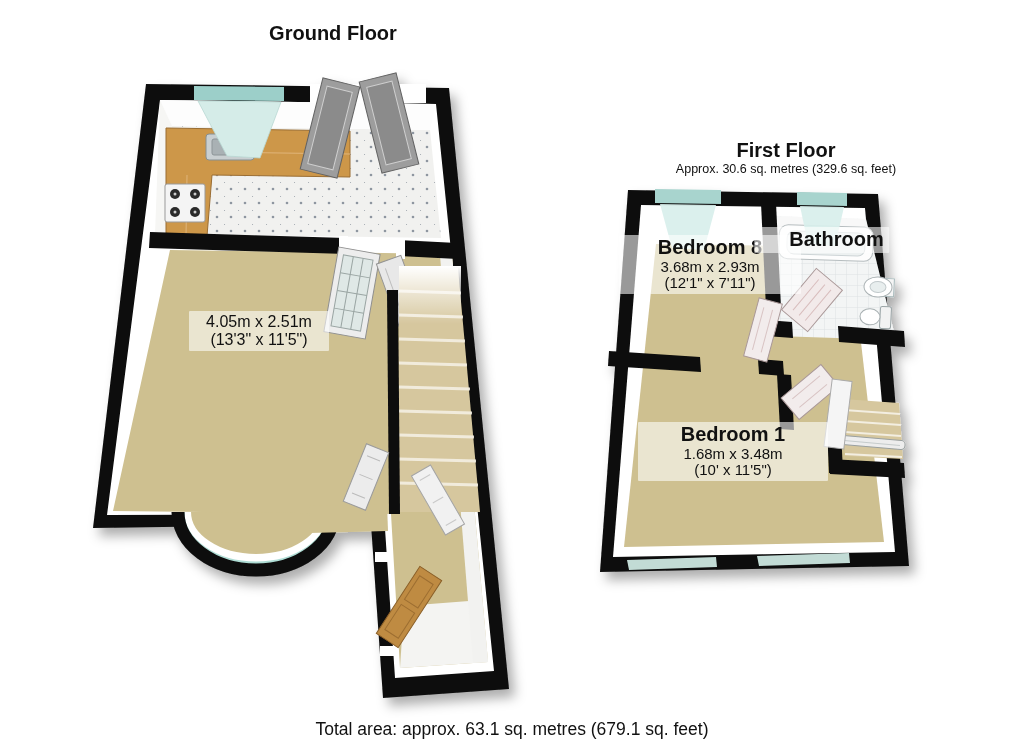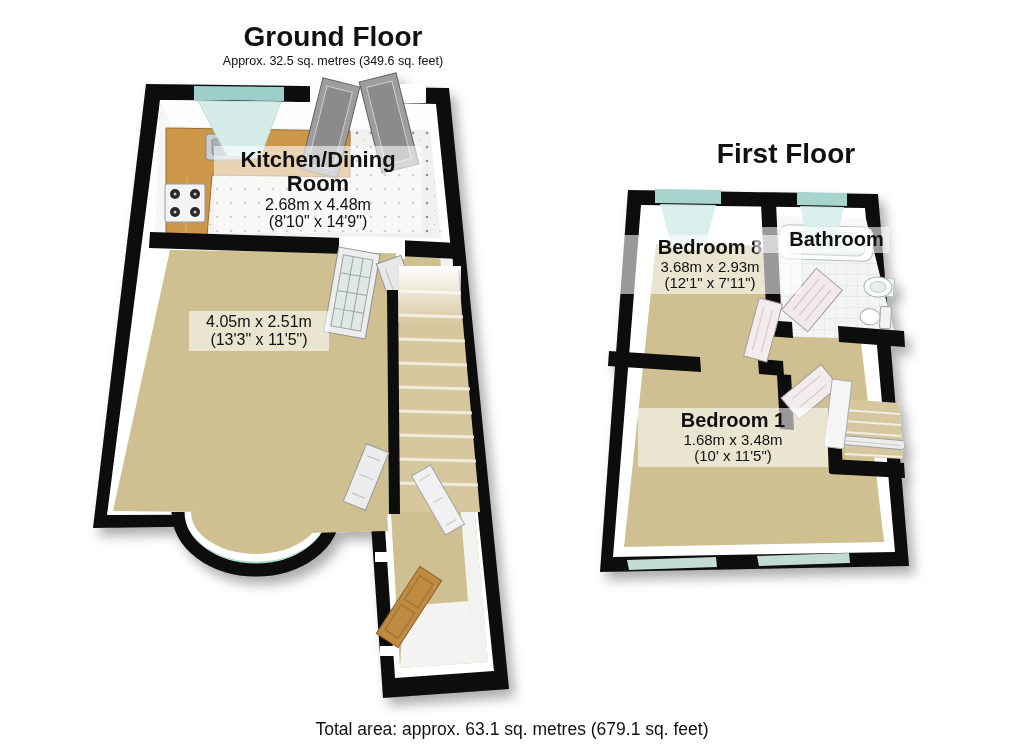--- a/index.html
+++ b/index.html
@@ -1,20 +1,20 @@
 <!DOCTYPE html>
 <html><head>
 <meta charset="utf-8">
 <style>
   html,body{margin:0;padding:0;background:#ffffff;}
   .canvas{position:relative;width:1024px;height:745px;background:#fff;overflow:hidden;
           font-family:"Liberation Sans", sans-serif;color:#111;}
   svg{position:absolute;left:0;top:0;}
   .floor-title{position:absolute;transform:translateX(-50%);text-align:center;white-space:nowrap;}
-  .floor-title .t{font-size:28px;font-weight:bold;line-height:1.1;}
+  .floor-title .t{font-size:20px;font-weight:bold;line-height:1.1;}
   .floor-title .s{font-size:12.5px;margin-top:1px;}
   .room-label{position:absolute;transform:translateX(-50%);text-align:center;
               background:rgba(255,255,255,0.58);padding:2px 6px;border-radius:1px;}
   .room-label .name{font-weight:bold;line-height:1.08;}
   .room-label .dims{line-height:1.12;}
   .lbl-kitchen{width:196px;} .lbl-kitchen .name{font-size:22px;} .lbl-kitchen .dims{font-size:16px;}
   .lbl-living{width:128px;}  .lbl-living .name{font-size:22px;}  .lbl-living .dims{font-size:16px;}
   .lbl-bed2{width:170px;}    .lbl-bed2 .name{font-size:20px;}    .lbl-bed2 .dims{font-size:15px;}
   .lbl-bath{white-space:nowrap;padding-left:35px;} .lbl-bath .name{font-size:20px;}
   .lbl-bed1{width:178px;}    .lbl-bed1 .name{font-size:20px;}    .lbl-bed1 .dims{font-size:15px;}
@@ -249,48 +249,43 @@
 
     <g>
       <path d="M627,560 L716,557 L717,567 L629,570 Z" fill="#c2dbd5"></path>
       <path d="M757,556 L849,553 L850,563 L759,566 Z" fill="#c2dbd5"></path>
     </g>
   </g>
 </svg>
 
   <div class="floor-title" style="left:333px;top:22px;">
     <div class="t">Ground Floor</div>
-    <div class="s">Approx. 32.5 sq. metres (349.6 sq. feet)</div>
   </div>
 
   <div class="floor-title" style="left:786px;top:139px;">
     <div class="t">First Floor</div>
-  </div>
-
-  <div class="room-label lbl-kitchen" style="left:318px;top:146px;">
-    <div class="name">Kitchen/Dining Room</div>
-    <div class="dims">2.68m x 4.48m</div>
-    <div class="dims">(8'10" x 14'9")</div>
-  </div>
+    <div class="s">Approx. 30.6 sq. metres (329.6 sq. feet)</div>
+  </div>
+
 
   <div class="room-label lbl-living" style="left:259px;top:311px;">
     <div class="dims">4.05m x 2.51m</div>
     <div class="dims">(13'3" x 11'5")</div>
   </div>
 
   <div class="room-label lbl-bed2" style="left:710px;top:235px;">
     <div class="name">Bedroom 8</div>
     <div class="dims">3.68m x 2.93m</div>
     <div class="dims">(12'1" x 7'11")</div>
   </div>
 
   <div class="room-label lbl-bath" style="left:822px;top:227px;">
     <div class="name">Bathroom</div>
   </div>
 
-  <div class="room-label lbl-bed1" style="left:733px;top:408px;">
+  <div class="room-label lbl-bed1" style="left:733px;top:422px;">
     <div class="name">Bedroom 1</div>
     <div class="dims">1.68m x 3.48m</div>
     <div class="dims">(10' x 11'5")</div>
   </div>
 
   <div class="total-area">Total area: approx. 63.1 sq. metres (679.1 sq. feet)</div>
 </div>
 
 </body></html>

